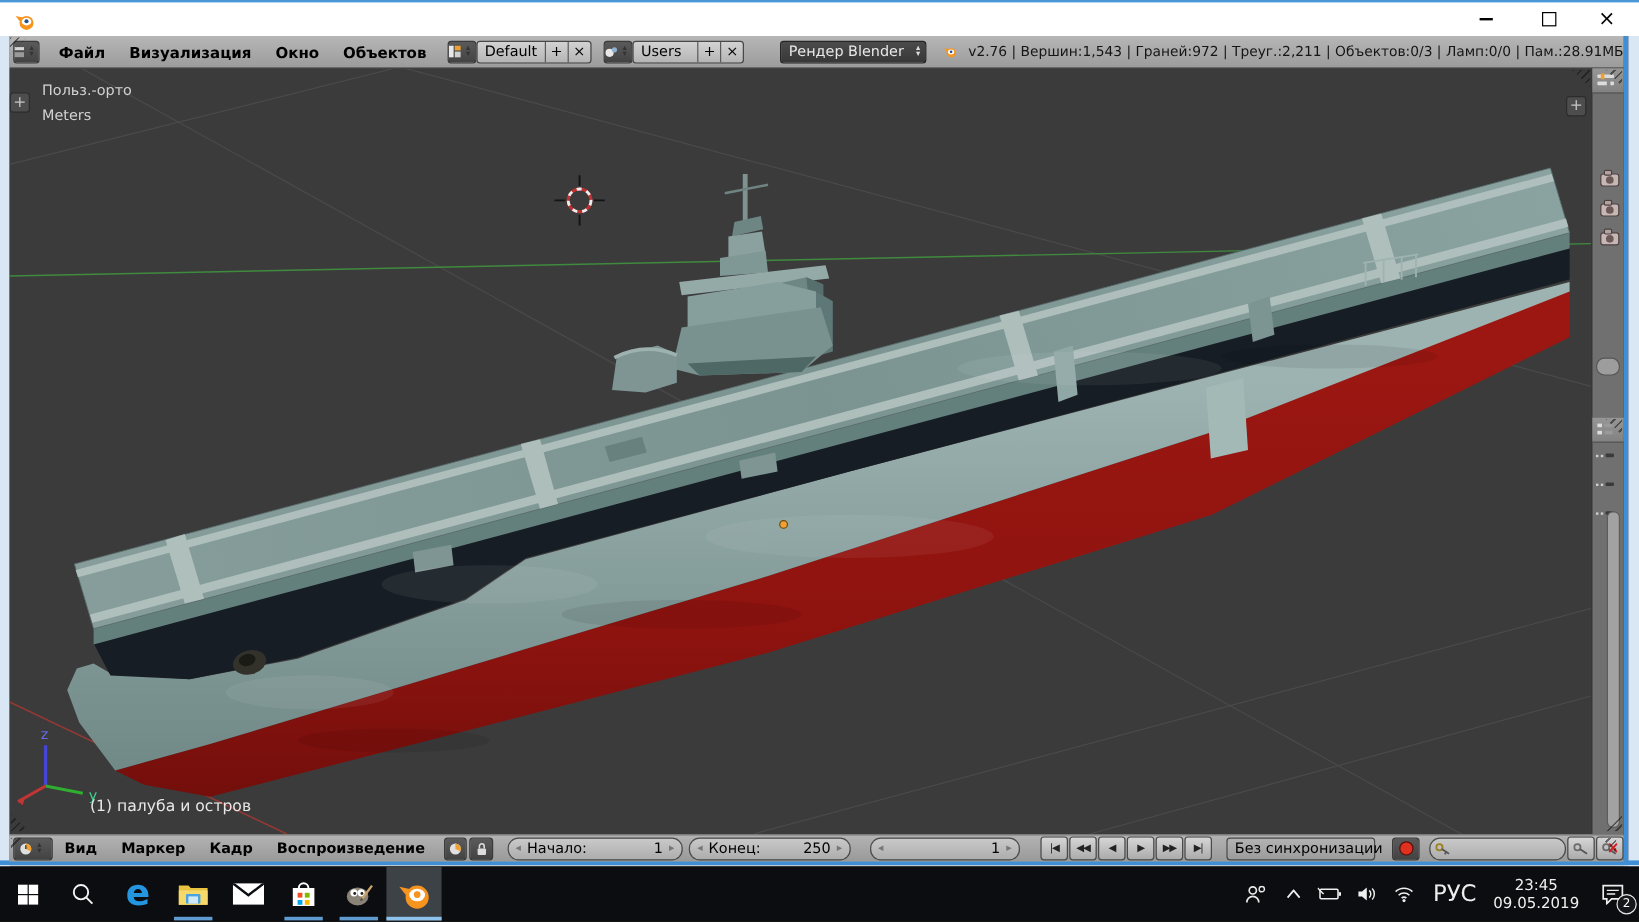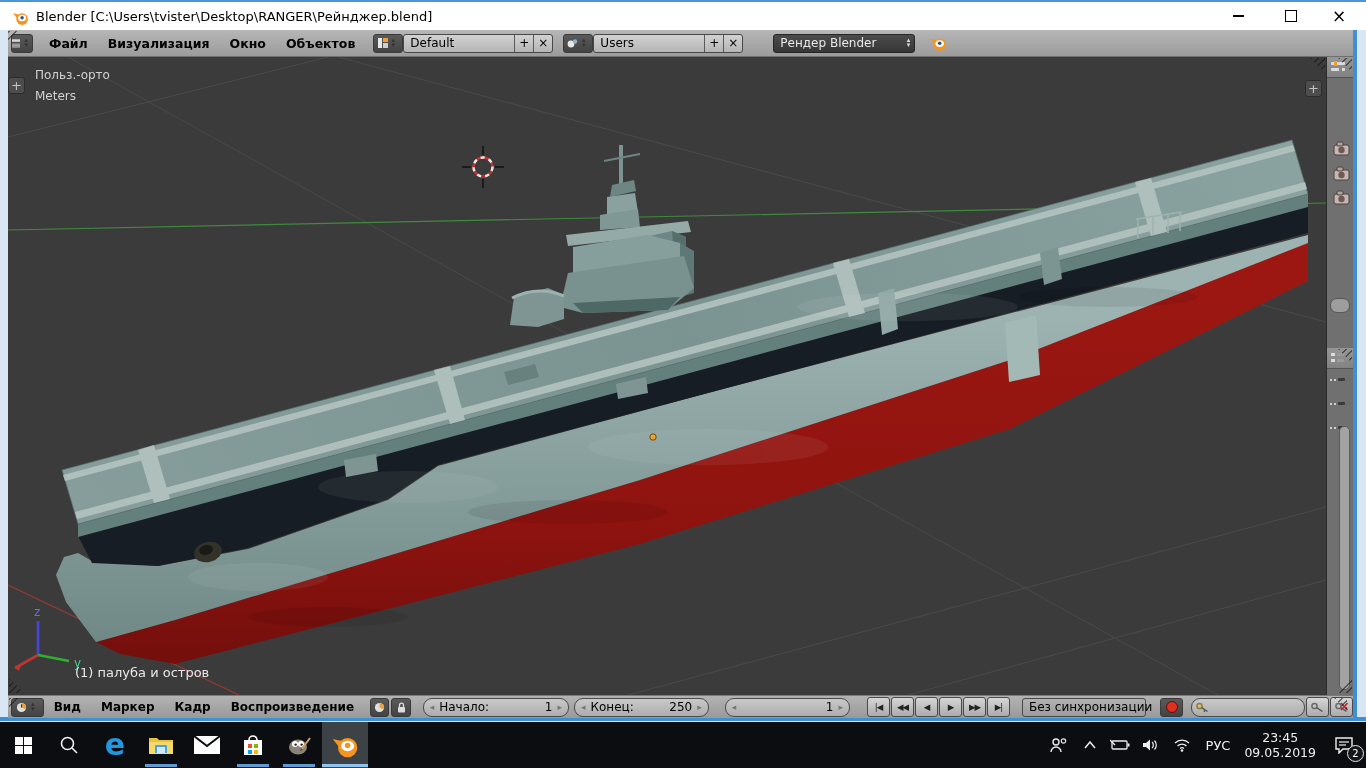--- a/index.html
+++ b/index.html
@@ -83,39 +83,38 @@
   
   .taskbar{background:#0c0d10;display:flex;align-items:center;}
   .tb-icon{width:46px;height:46px;display:flex;align-items:center;justify-content:center;
            position:relative;flex:0 0 auto;}
   .tb-underline{position:absolute;bottom:1px;left:7px;right:7px;height:3px;background:#5f9bd0;}
   .tb-active{background:#3d4247;}
   .tb-active .tb-underline{background:#8ec3ee;left:0;right:0;}
   .edge-e{font-size:30px;font-weight:bold;color:#2496e0;line-height:1;}
   .tray{margin-left:auto;display:flex;align-items:center;color:#eee;}
   .tray-item{display:flex;align-items:center;justify-content:center;height:46px;position:relative;}
-  .lang{font-size:13px;padding:0 8px;}
+  .lang{font-size:19px;padding:0 8px;}
   .clock{font-size:12.5px;line-height:15px;text-align:center;padding:0 6px;white-space:nowrap;}
   .badge{position:absolute;right:2px;bottom:6px;width:15px;height:15px;border-radius:50%;
          background:#16171a;border:1px solid #e8e8e8;color:#fff;font-size:10px;
          display:flex;align-items:center;justify-content:center;}
 </style>
 </head>
 <body>
 
 <div class="screen">
 
   <div class="abs titlebar">
     <svg class="abs" style="left:12px;top:7px" width="17" height="17" viewBox="0 0 32 32">
       <path d="M2,8 L15,11 L9,17 Z" fill="#f7941e"></path>
       <circle cx="19" cy="19" r="11" fill="#f7941e"></circle>
       <ellipse cx="19" cy="17" rx="7.5" ry="6" fill="#fff"></ellipse>
       <circle cx="19" cy="16.5" r="3.2" fill="#23538a"></circle>
     </svg>
-    <span class="abs title-text">Blender [C:\Users\tvister\Desktop\RANGER\Рейнджер.blend]</span>
     <div class="abs win-btn" style="left:1213px">
       <span class="min-glyph"></span>
     </div>
     <div class="abs win-btn" style="left:1266px">
       <span class="max-glyph"></span>
     </div>
     <div class="abs win-btn" style="left:1314px">
       <span class="close-glyph">×</span>
     </div>
   </div>
@@ -182,20 +181,21 @@
           <span>▾</span>
         </span>
     </div>
 
     <svg style="margin-left:14px" width="18" height="18" viewBox="0 0 32 32">
       <path d="M2,8 L15,11 L9,17 Z" fill="#f7941e"></path>
       <circle cx="19" cy="19" r="11" fill="#f7941e"></circle>
       <ellipse cx="19" cy="17" rx="7.5" ry="6" fill="#fff"></ellipse>
       <circle cx="19" cy="16.5" r="3.2" fill="#23538a"></circle>
     </svg>
+    <span class="stats">v2.76 | Вершин:1,543 | Граней:972 | Треуг.:2,211 | Объектов:0/3 | Ламп:0/0 | Пам.:28.91МБ</span>
   </div>
   <div class="abs hatch h-tl" style="left:8px;top:31px;width:14px;height:14px"></div>
 
   <div class="abs viewport" style="left:8px;top:57px;width:1318px;height:638px">
     <svg width="1318" height="638" viewBox="0 0 1318 638">
       <defs>
         <linearGradient id="gDeck" gradientUnits="userSpaceOnUse" x1="1284" y1="83" x2="54" y2="413">
           <stop offset="0" stop-color="#8aa3a1"></stop>
             <stop offset="0.5" stop-color="#7b9492"></stop>
             <stop offset="1" stop-color="#869d9b"></stop>

